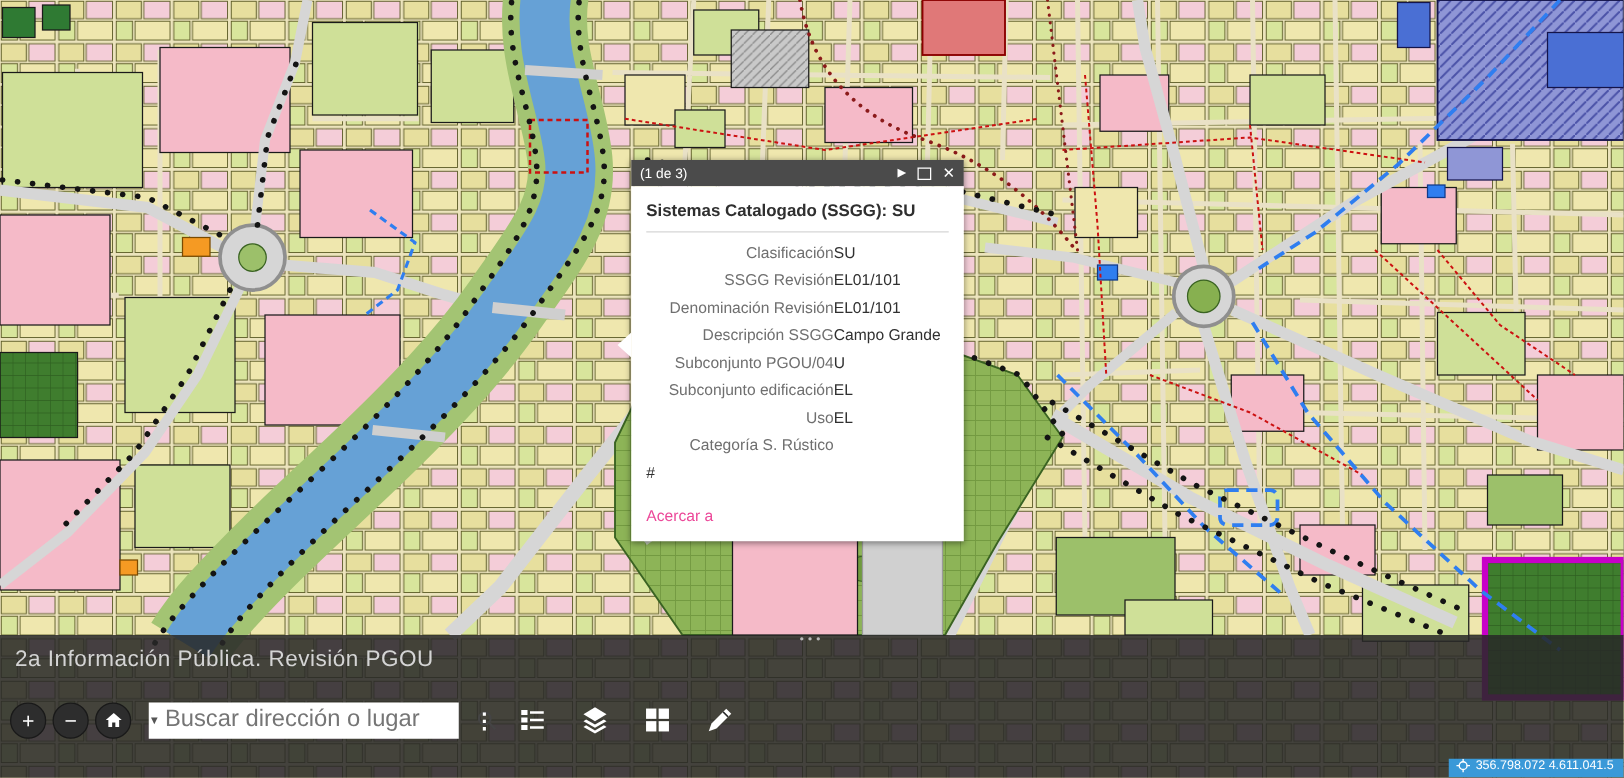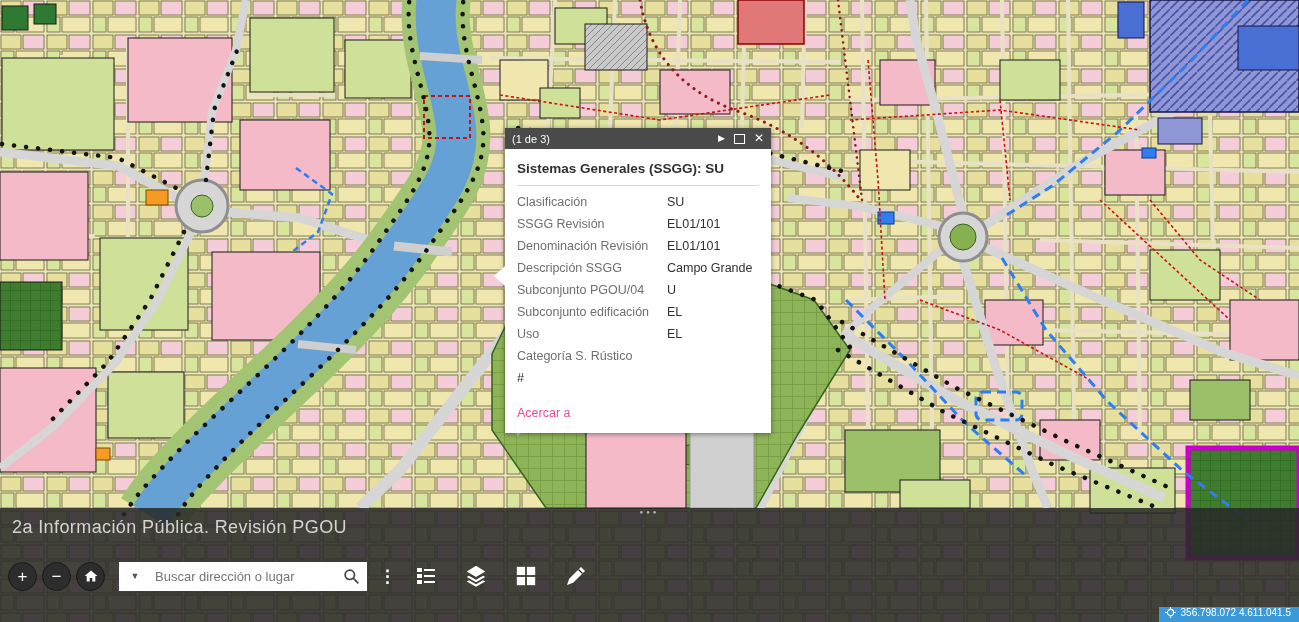--- a/index.html
+++ b/index.html
@@ -16,21 +16,21 @@
                 display:flex;align-items:center;padding:0 7px;font-size:11px;}
   .popup-header .spacer{flex:1;}
   .hbtn{margin-left:9px;cursor:pointer;color:#fff;font-size:9px;line-height:21px;
         display:flex;align-items:center;}
   .maxbox{width:9px;height:8px;border:1.5px solid #fff;display:inline-block;}
   .hbtn.close{font-size:12px;}
   .popup-body{background:#fff;padding:9px 12px 13px;}
   .popup-title{font-weight:bold;font-size:13.5px;color:#2f2f2f;margin:3px 0 0;
                padding-bottom:9px;border-bottom:1px solid #d6d6d6;}
   .fields{margin-top:5px;}
-  .frow{display:flex;line-height:22px;}
+  .frow{display:flex;line-height:22px;text-align:right;}
   .flabel{width:150px;flex-shrink:0;color:#6f6f6f;}
   .fvalue{color:#303030;}
   .zoom-link{display:inline-block;margin-top:17px;color:#ec4899;
              cursor:pointer;}
   .popup-pointer{position:absolute;left:-11px;top:138px;width:0;height:0;
                  border-top:10px solid transparent;border-bottom:10px solid transparent;
                  border-right:11px solid #fff;}
 
   
   .footer{position:absolute;left:0;right:0;top:508px;bottom:0;
@@ -40,21 +40,21 @@
                  line-height:8px;}
   .footer-title{color:#d4d4d4;font-size:18px;font-weight:400;letter-spacing:.4px;
                 margin:9px 0 0 12px;white-space:nowrap;}
   .map-toolbar{position:absolute;left:8px;top:53px;display:flex;align-items:center;height:30px;}
   .round-btn{width:27px;height:27px;border-radius:50%;background:#2d2d2d;border:1px solid #191919;
              color:#fff;display:flex;align-items:center;justify-content:center;
              font-size:17px;line-height:1;margin-right:5px;cursor:pointer;user-select:none;}
   .search-box{display:flex;align-items:center;background:#fff;height:29px;width:248px;margin-left:9px;}
   .search-caret{width:32px;height:100%;display:flex;align-items:center;justify-content:center;
                 cursor:pointer;color:#555;font-size:9px;}
-  .search-input{border:none;outline:none;flex:1;font-size:13px;color:#333;height:100%;
+  .search-input{border:none;outline:none;flex:1;font-size:19px;color:#333;height:100%;
                 padding:0 4px;font-family:"Liberation Sans",sans-serif;background:transparent;}
   .search-input::placeholder{color:#757575;}
   .search-btn{width:31px;height:100%;display:flex;align-items:center;justify-content:center;cursor:pointer;}
   .overflow{margin-left:12px;color:#fff;font-size:17px;font-weight:bold;cursor:pointer;
             width:14px;text-align:center;}
   .tool-icon{width:34px;height:30px;margin-left:16px;display:flex;align-items:center;
              justify-content:center;cursor:pointer;}
 
   
   .coord-badge{position:absolute;right:0;bottom:0;height:15px;z-index:40;
@@ -239,21 +239,21 @@
     <div class="popup-header">
       <span>(1 de 3)</span>
       <span class="spacer"></span>
       <span class="hbtn">▶</span>
       <span class="hbtn">
           <span class="maxbox"></span>
         </span>
       <span class="hbtn close">✕</span>
     </div>
     <div class="popup-body">
-      <div class="popup-title">Sistemas Generales (SSGG): SU</div>
+      <div class="popup-title">Sistemas Catalogado (SSGG): SU</div>
       <div class="fields">
         <div class="frow">
           <span class="flabel">Clasificación</span>
           <span class="fvalue">SU</span>
         </div>
         <div class="frow">
           <span class="flabel">SSGG Revisión</span>
           <span class="fvalue">EL01/101</span>
         </div>
         <div class="frow">

